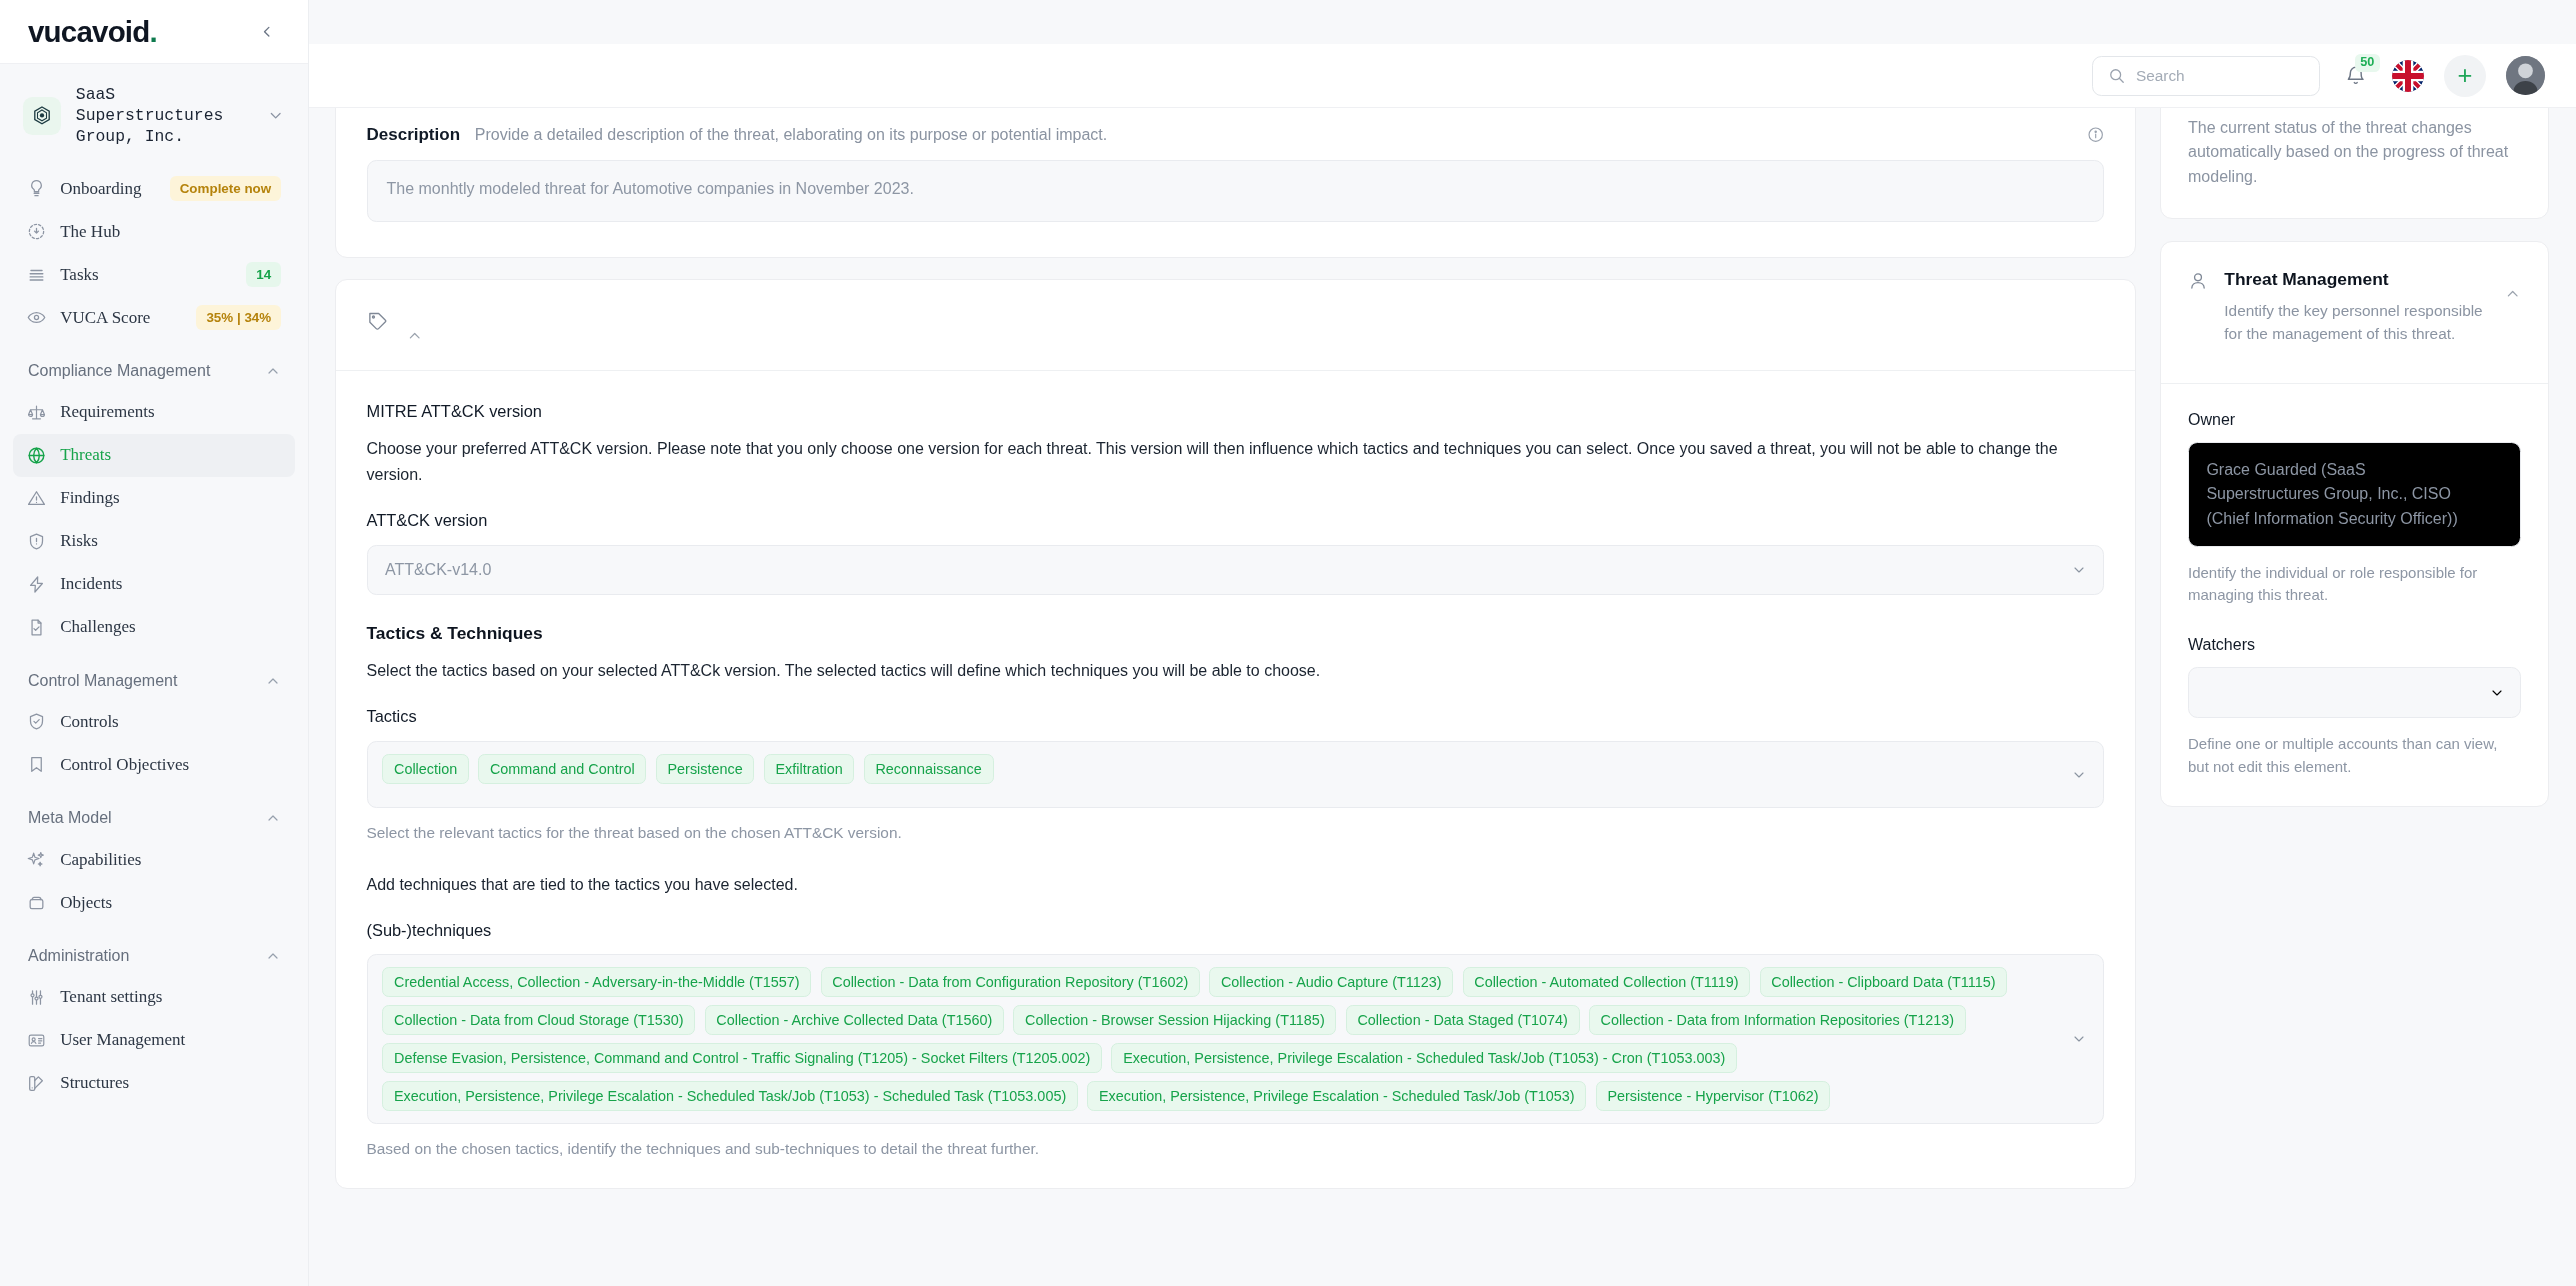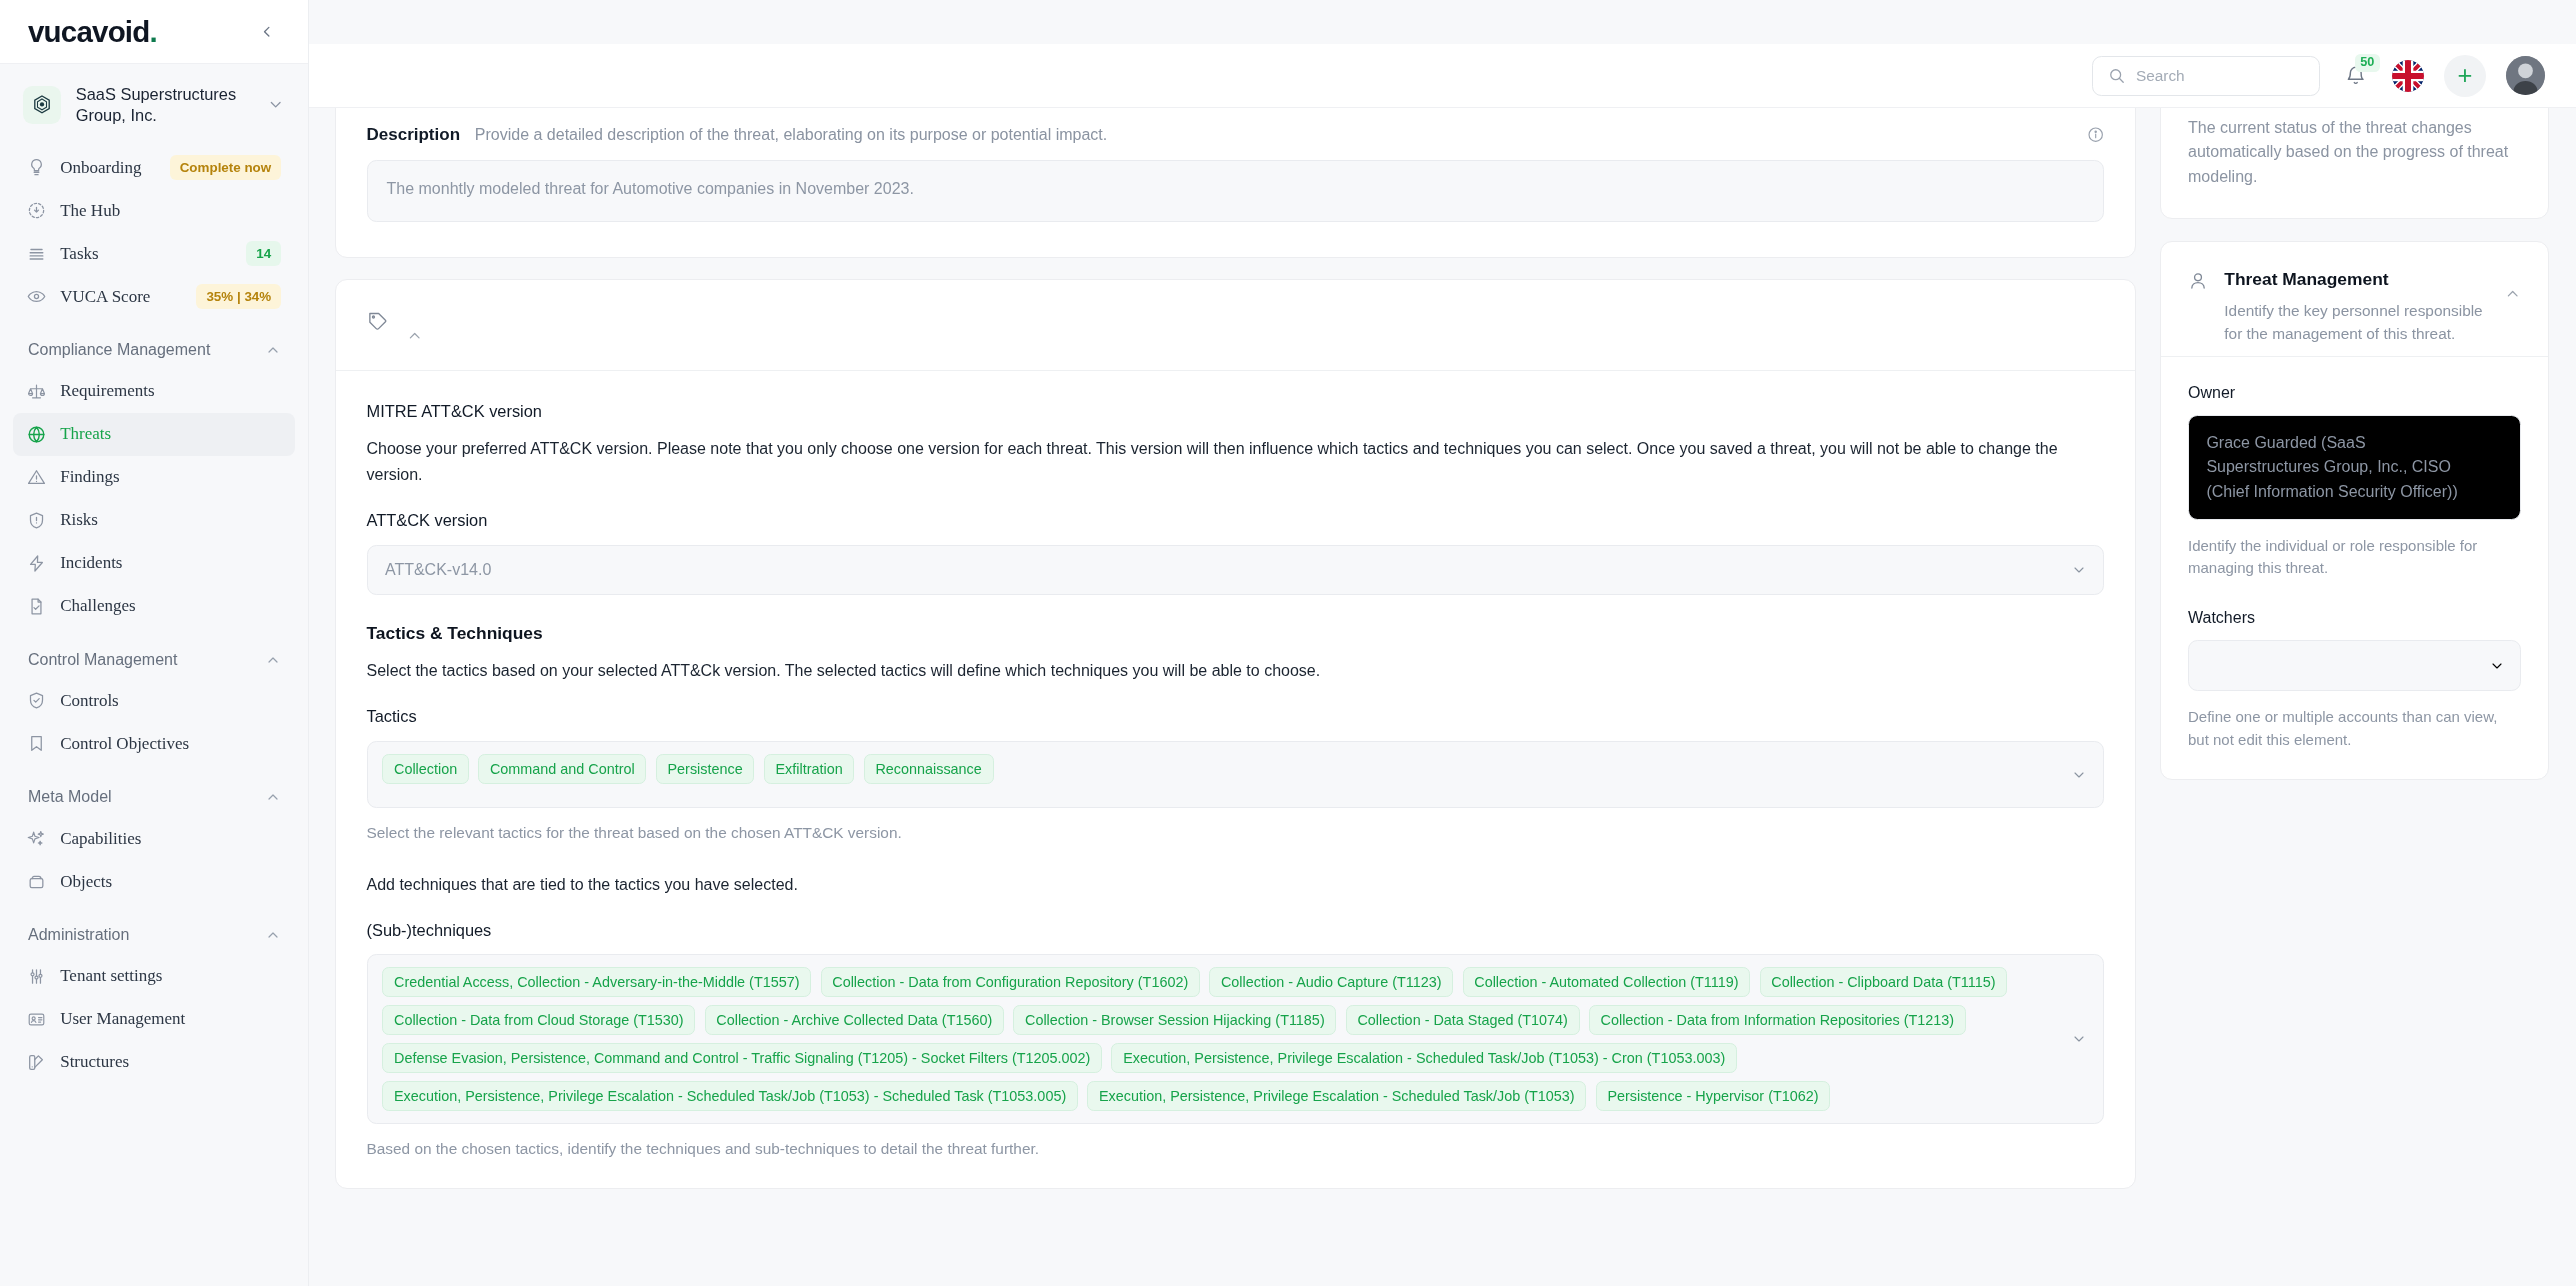--- a/index.html
+++ b/index.html
@@ -30,20 +30,21 @@
   }
   .brand-logo .dot { color: #0e7a4e; }
   .collapse-btn {
     width: 29.5px; height: 29.5px; display: flex; align-items: center; justify-content: center;
     color: #6b7585; cursor: pointer;
   }
 
   .org-row {
     display: flex; align-items: center; gap: 14.8px;
     padding: 20px 24px 20px 23px;
+    font-family: Liberation Mono, monospace;
   }
   .org-logo {
     width: 38px; height: 38px; flex: 0 0 38px; border-radius: 9.4px;
     background: #eaf6ee; display: flex; align-items: center; justify-content: center;
   }
   .org-name {
     flex: 1; font-size: 16.4px; line-height: 1.28; color: #1a2332; font-weight: 500;
   }
   .org-chev { color: #8b94a3; display: flex; align-items: center; }
 
@@ -175,21 +176,21 @@
   }
   .chip-field .caret { color: #8b94a1; align-self: center; display:flex; flex:0 0 17.4px;}
   .field-help { font-size: 15.4px; color: #8d96a4; margin-top: 16px; }
 
   .label-tactics { margin-top: 4px; }
 
   
   .card-status { padding: 0 27px 29.5px 27px; margin-top: -12px; border-top-left-radius:0; border-top-right-radius:0;}
   .status-text { font-size: 16px; line-height: 1.52; color: #8b94a2; padding-top: 19px;}
 
-  .tm-head { display: flex; align-items: flex-start; gap: 14.8px; padding: 27px 27px 11px 27px; border-bottom: 0.7px solid #eef0f2;}
+  .tm-head { display: flex; align-items: flex-start; gap: 14.8px; padding: 27px 27px 38px 27px; border-bottom: 0.7px solid #eef0f2;}
   .tm-head .p-ico { color: #7f8896; flex: 0 0 21.5px; padding-top: 2px;}
   .tm-head .texts { flex: 1; }
   .tm-title { font-size: 17.4px; font-weight: 700; color: #0d141f; margin-bottom: 8.7px; }
   .tm-sub { font-size: 15.4px; line-height: 1.5; color: #8b94a2; }
   .tm-chev { color: #9aa2ad; display:flex; align-items:center; padding-top:16px;}
 
   .tm-body { padding: 27px 27px 28px 27px; }
   .tm-label { font-size: 16px; color: #111a27; font-weight: 500; margin-bottom: 13.4px; }
   .owner-box {
     background: #000000; border: 0.7px solid #e9ebef; border-radius: 9.4px;

